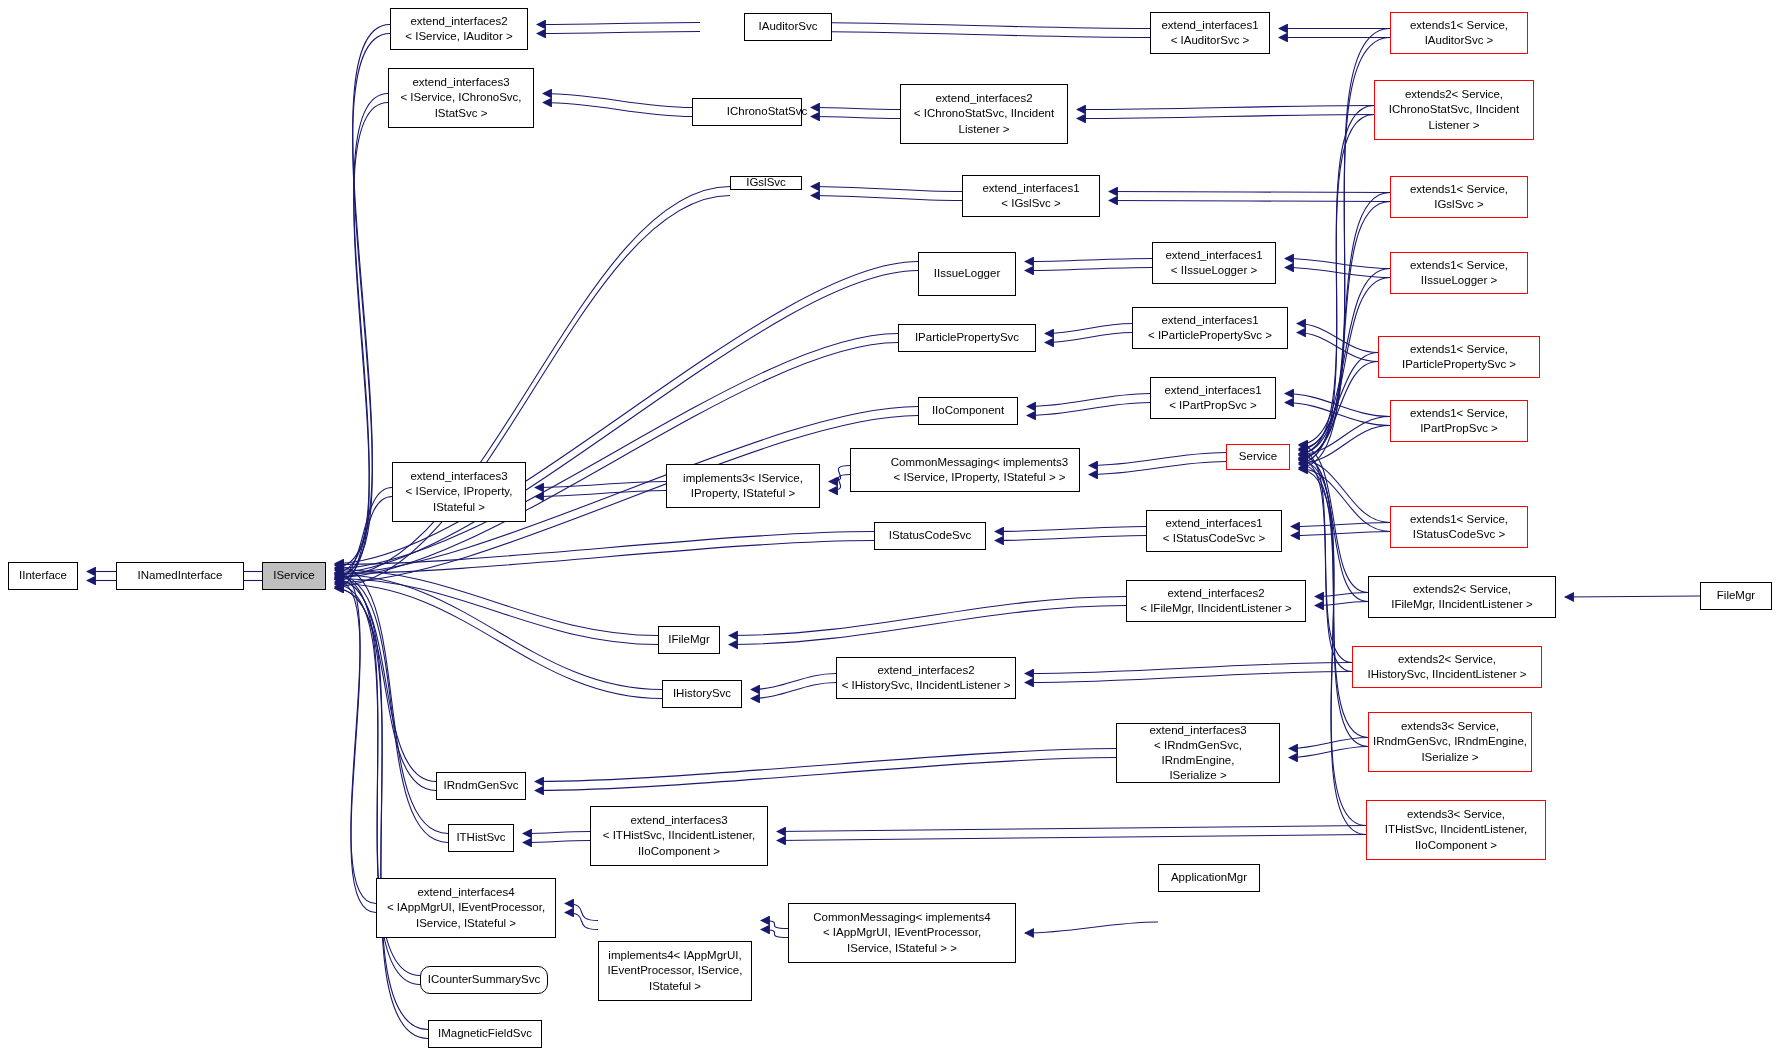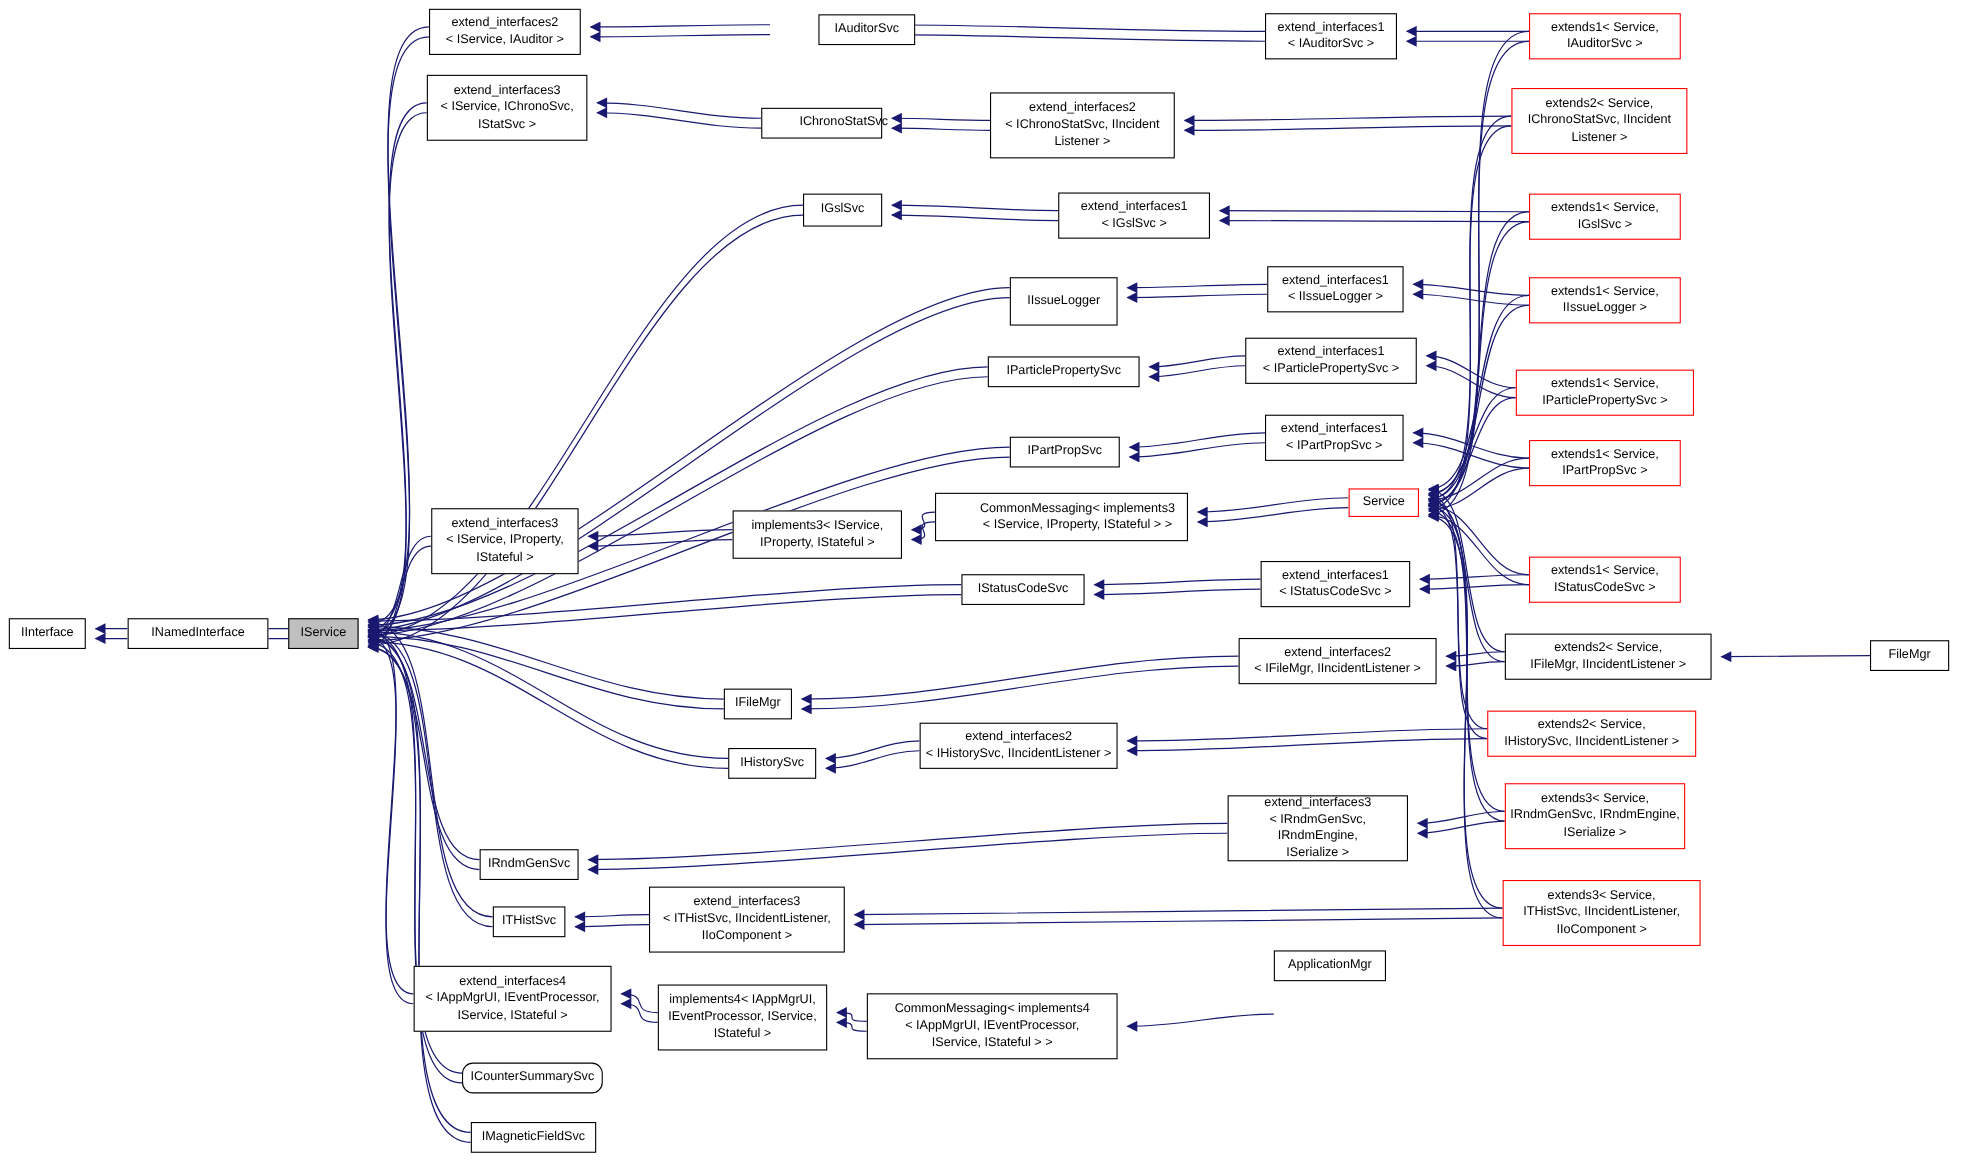--- a/index.html
+++ b/index.html
@@ -187,31 +187,31 @@
       <span>extend_interfaces4
 &lt; IAppMgrUI, IEventProcessor,
 IService, IStateful &gt;</span>
     </div>
     <div class="node" style="left: 700px; top: 13px; width: 88px; height: 28px; margin-left: 44px;">
       <span>IAuditorSvc</span>
     </div>
     <div class="node" style="left: 692px; top: 98px; width: 110px; height: 28px; padding-left: 43px;">
       <span>IChronoStatSvc</span>
     </div>
-    <div class="node" style="left: 730px; top: 176px; width: 72px; height: 30px;">
+    <div class="node" style="left: 730px; top: 176px; width: 72px; height: 14px;">
       <span>IGslSvc</span>
     </div>
     <div class="node" style="left: 918px; top: 252px; width: 98px; height: 44px;">
       <span>IIssueLogger</span>
     </div>
     <div class="node" style="left: 898px; top: 324px; width: 138px; height: 28px;">
       <span>IParticlePropertySvc</span>
     </div>
     <div class="node" style="left: 918px; top: 397px; width: 100px; height: 28px;">
-      <span>IPartPropSvc</span>
+      <span>IIoComponent</span>
     </div>
     <div class="node" style="left: 666px; top: 464px; width: 154px; height: 44px;">
       <span>implements3&lt; IService,
 IProperty, IStateful &gt;</span>
     </div>
     <div class="node" style="left: 850px; top: 448px; width: 230px; height: 44px; padding-left: 32px;">
       <span>CommonMessaging&lt; implements3
 &lt; IService, IProperty, IStateful &gt; &gt;</span>
     </div>
     <div class="node" style="left: 874px; top: 522px; width: 112px; height: 28px;">
@@ -222,21 +222,21 @@
     </div>
     <div class="node" style="left: 662px; top: 680px; width: 80px; height: 28px;">
       <span>IHistorySvc</span>
     </div>
     <div class="node" style="left: 436px; top: 772px; width: 90px; height: 28px;">
       <span>IRndmGenSvc</span>
     </div>
     <div class="node" style="left: 448px; top: 824px; width: 66px; height: 28px;">
       <span>ITHistSvc</span>
     </div>
-    <div class="node" style="left: 598px; top: 895px; width: 154px; height: 60px;">
+    <div class="node" style="left: 598px; top: 941px; width: 154px; height: 60px;">
       <span>implements4&lt; IAppMgrUI,
 IEventProcessor, IService,
 IStateful &gt;</span>
     </div>
     <div class="node" style="left: 788px; top: 903px; width: 228px; height: 60px;">
       <span>CommonMessaging&lt; implements4
 &lt; IAppMgrUI, IEventProcessor,
 IService, IStateful &gt; &gt;</span>
     </div>
     <div class="node" style="left: 420px; top: 966px; width: 128px; height: 28px; border-radius: 10px;">

